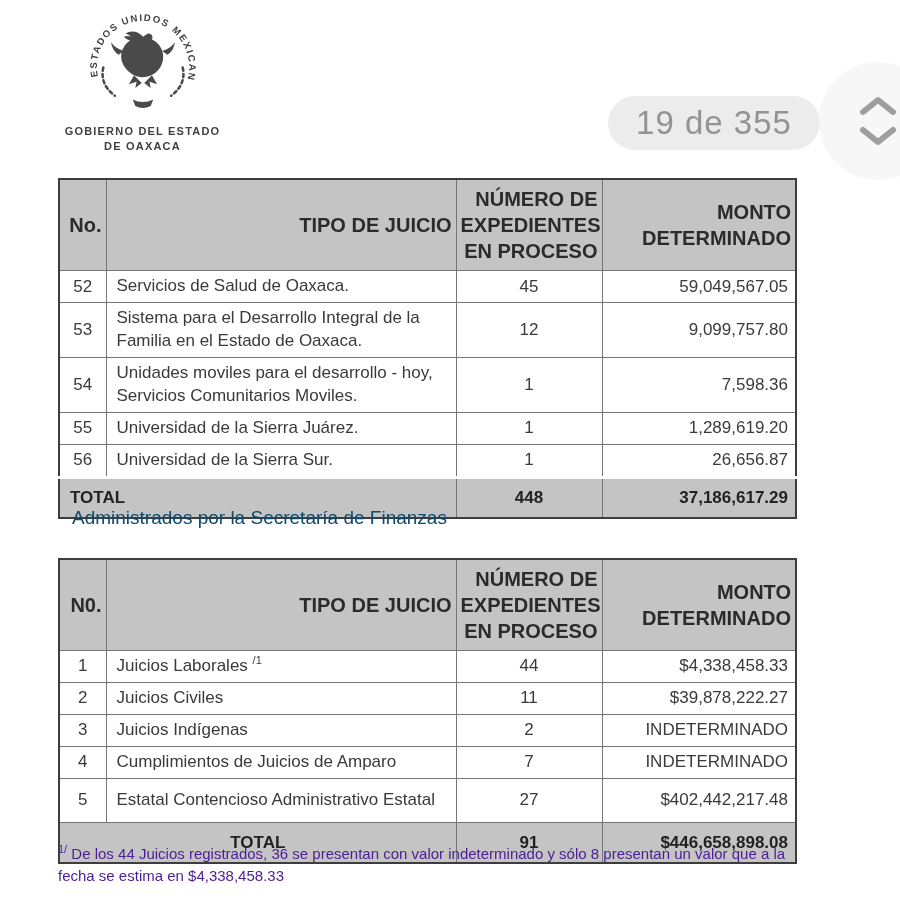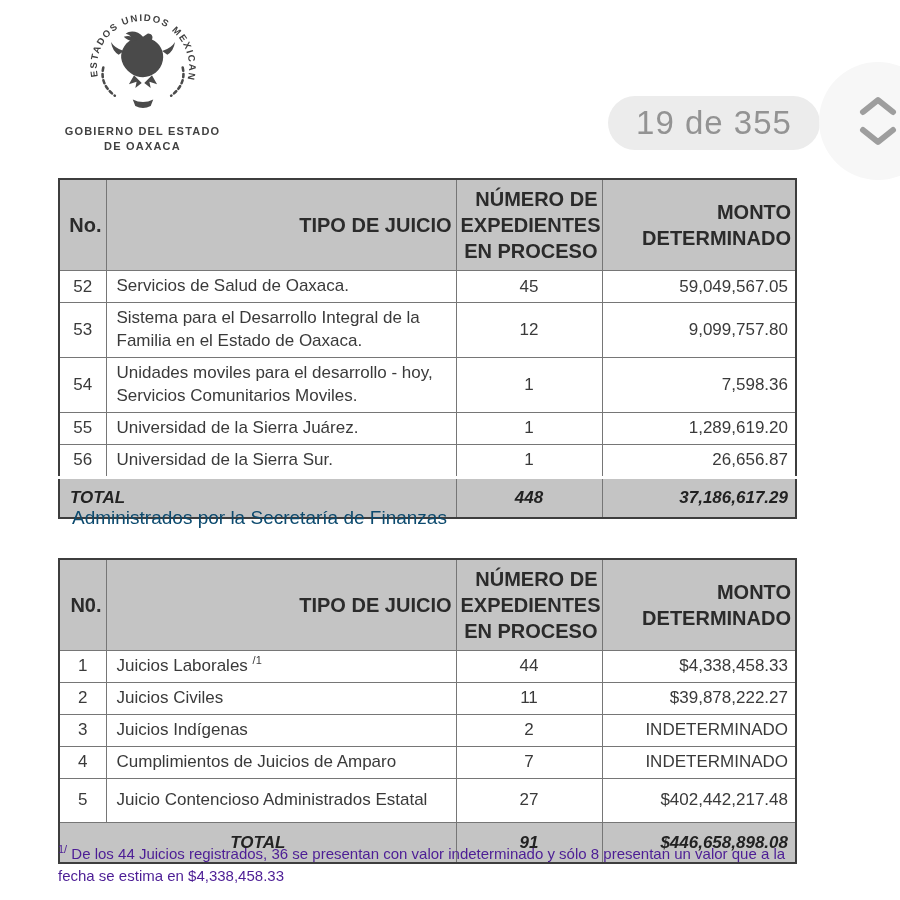--- a/index.html
+++ b/index.html
@@ -38,21 +38,21 @@
   }
   .t1 th.hdr { height:70px; }
   .t2 th.hdr { height:74px; }
   td.c-no   { text-align:center; font-size:17px; color:#3a3a3a; }
   td.c-tipo { text-align:left; font-size:17px; color:#3a3a3a; padding:4px 8px 4px 10px; line-height:1.35; }
   td.c-exp  { text-align:center; font-size:17px; color:#3a3a3a;margin-top:27px; }
   td.c-monto{ text-align:right; font-size:17px; color:#3a3a3a; padding-right:7px; }
   tr.h36 td { height:32px; } tr.h54 td { height:54px; } tr.h31 td { height:31px; }
   tr.h28 td { height:28px; } tr.h44 td { height:44px; } tr.h26 td { height:26px; }
   tr.total-row td {
-    background:#c4c4c4; font-weight:bold; color:#222; font-size:17px; height:41px;font-style:italic;
+    background:#c4c4c4; font-weight:bold; color:#222; font-size:17px; height:41px;
   }
   tr.total-row td.total-label-left { text-align:left; padding-left:10px; }
   tr.total-row td.total-label-center { text-align:center; }
   .t1 tr.total-row td { border-top:3px solid #ffffff; }
   sup.fn { font-size:11px; vertical-align:super; line-height:0; }
   
   .section-title { position:absolute; top:507px; left:72px; font-size:19px; color:#0c4a6e; }
   .footnote {
     position:absolute; top:843px; left:58px; width:745px;
     font-size:15px; color:#4c1d95; line-height:1.45;
@@ -191,21 +191,21 @@
       <td class="c-monto">INDETERMINADO</td>
     </tr>
     <tr class="h31">
       <td class="c-no">4</td>
       <td class="c-tipo">Cumplimientos de Juicios de Amparo</td>
       <td class="c-exp">7</td>
       <td class="c-monto">INDETERMINADO</td>
     </tr>
     <tr class="h44">
       <td class="c-no">5</td>
-      <td class="c-tipo">Juicio Contencioso Administrados Estatal</td>
+      <td class="c-tipo">Estatal Contencioso Administrativo Estatal</td>
       <td class="c-exp">27</td>
       <td class="c-monto">$402,442,217.48</td>
     </tr>
     <tr class="total-row h26">
       <td colspan="2" class="total-label-center">TOTAL</td>
       <td class="c-exp">91</td>
       <td class="c-monto">$446,658,898.08</td>
     </tr>
   </tbody>
     </table>

